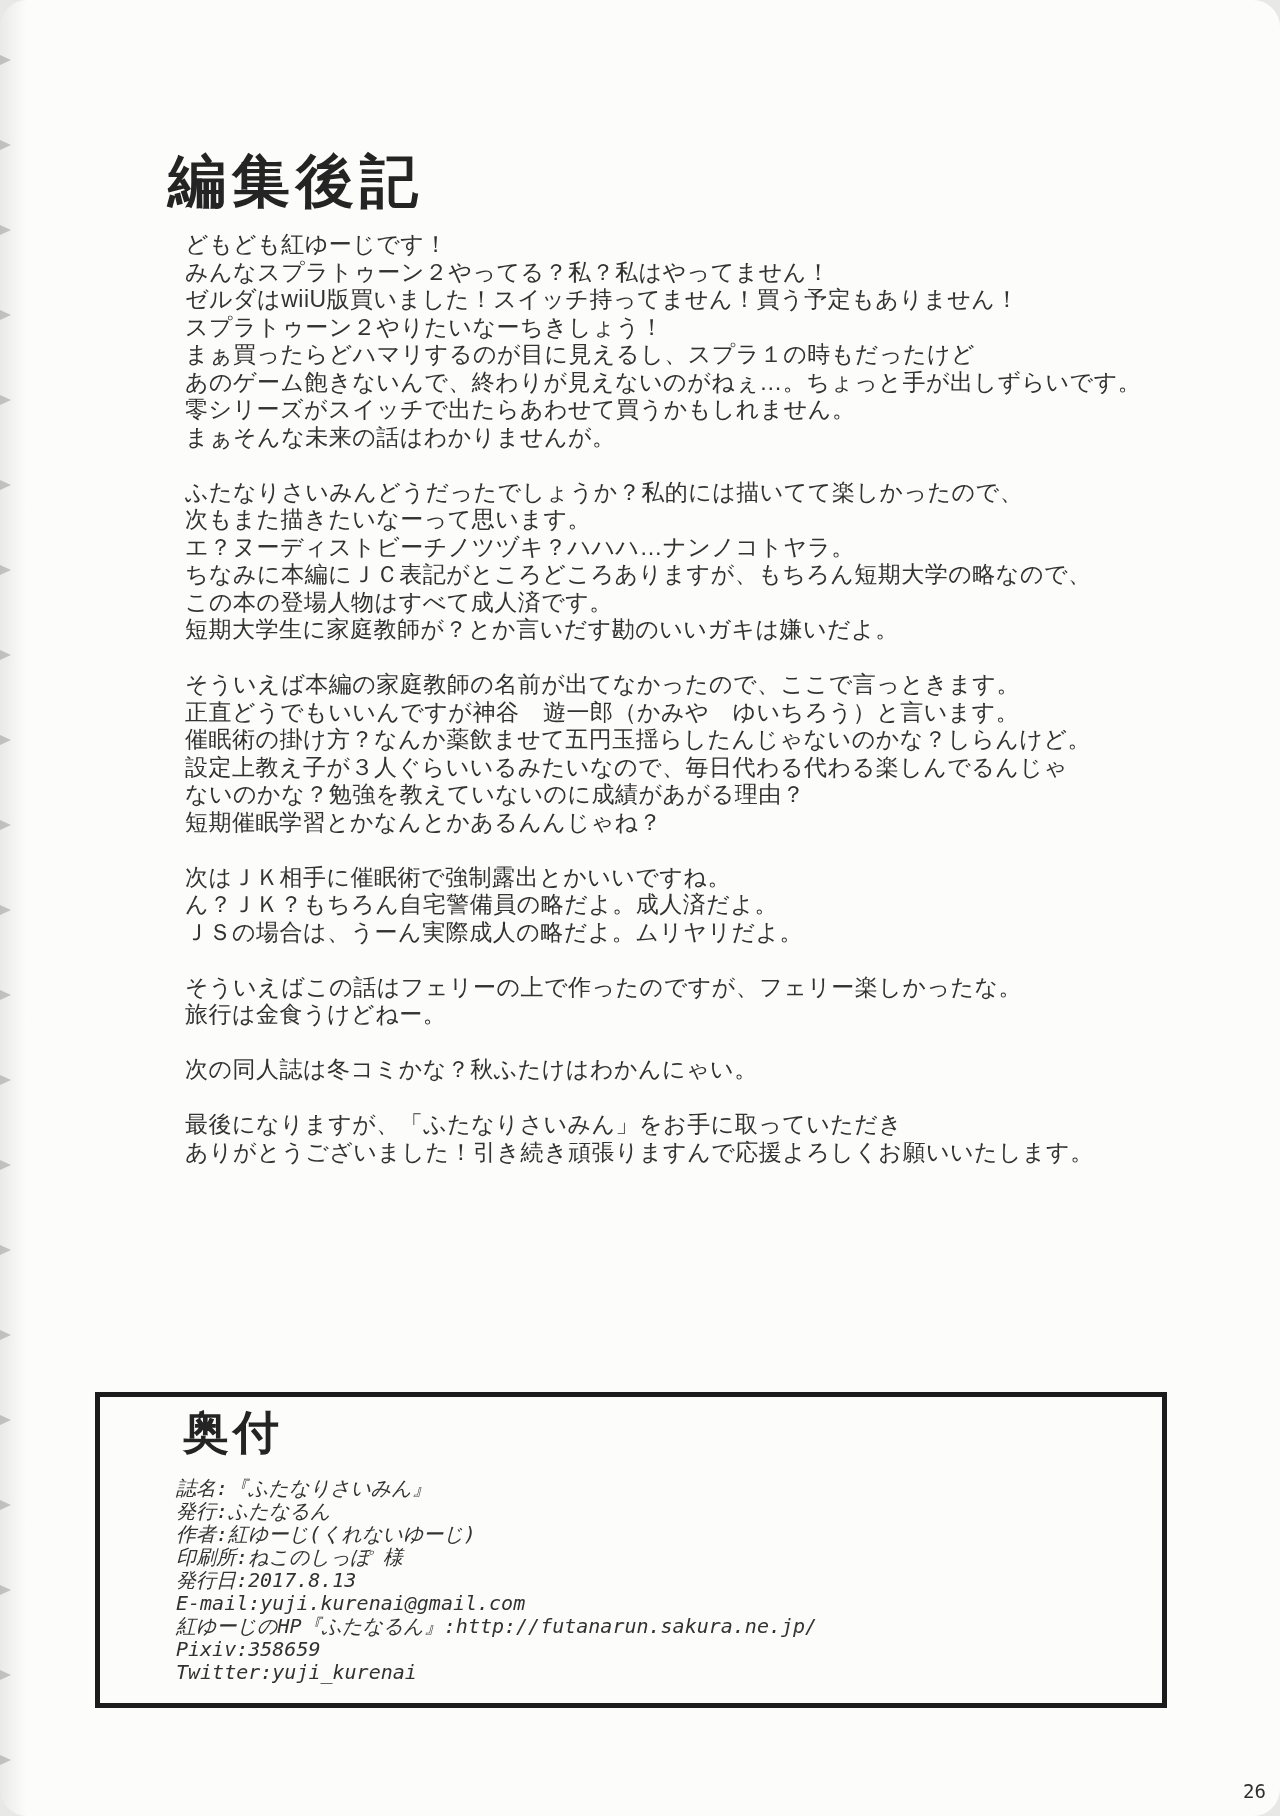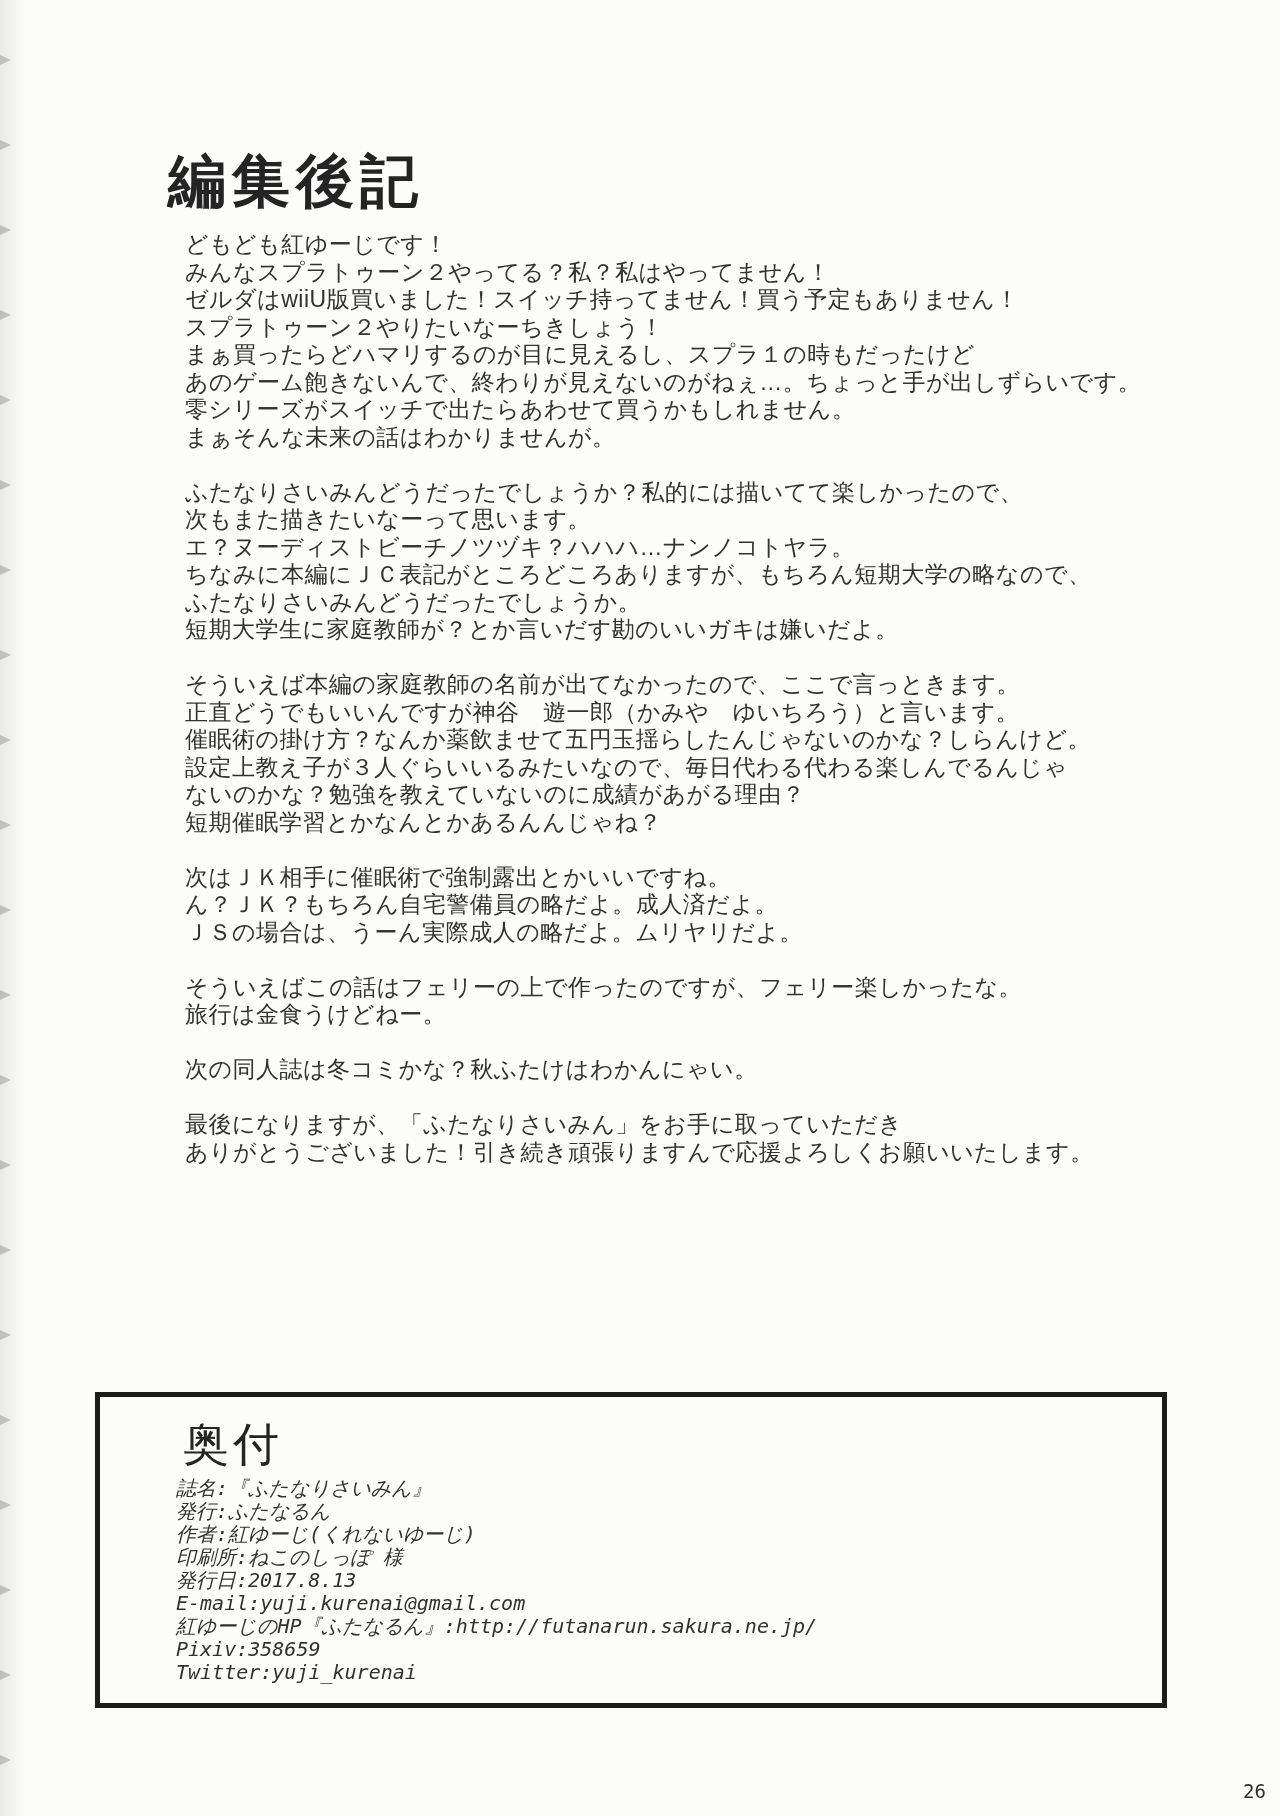--- a/index.html
+++ b/index.html
@@ -9,20 +9,21 @@
   }
   .page {
     position: relative;
     width: 1280px;
     height: 1816px;
     margin: 0 auto;
     background: #fcfcfb;
     overflow: hidden;
     font-family: "Liberation Sans", sans-serif;
     color: #2e2e2e;
+    border-radius: 27px;
   }
   
   .gutter-shade {
     position: absolute;
     left: 0; top: 0; bottom: 0;
     width: 26px;
     background: linear-gradient(to right, rgba(150,150,148,0.18), rgba(150,150,148,0));
   }
   .scan-mark {
     position: absolute;
@@ -62,23 +63,23 @@
     left: 95px;
     top: 1392px;
     width: 1062px;
     height: 306px;
     border: 5px solid #1c1c1c;
     background: #fcfcfb;
   }
   .colophon-title {
     position: absolute;
     left: 83px;
-    top: 17px;
+    top: 5px;
     font-size: 46px;
-    font-weight: 400;
+    font-weight: 700;
     letter-spacing: 4px;
     color: #242424;
   }
   .colophon-lines {
     position: absolute;
     left: 76px;
     top: 80px;
     font-family: "DejaVu Sans Mono", "Liberation Mono", monospace;
     font-size: 20px;
     line-height: 23px;
@@ -138,21 +139,21 @@
         <div class="line">まぁ買ったらどハマリするのが目に見えるし、スプラ１の時もだったけど</div>
         <div class="line">あのゲーム飽きないんで、終わりが見えないのがねぇ…。ちょっと手が出しずらいです。</div>
         <div class="line">零シリーズがスイッチで出たらあわせて買うかもしれません。</div>
         <div class="line">まぁそんな未来の話はわかりませんが。</div>
       </div>
       <div class="para">
         <div class="line">ふたなりさいみんどうだったでしょうか？私的には描いてて楽しかったので、</div>
         <div class="line">次もまた描きたいなーって思います。</div>
         <div class="line">エ？ヌーディストビーチノツヅキ？ハハハ…ナンノコトヤラ。</div>
         <div class="line">ちなみに本編にＪＣ表記がところどころありますが、もちろん短期大学の略なので、</div>
-        <div class="line">ふたなりさいみんどうだったでしょうか。</div>
+        <div class="line">この本の登場人物はすべて成人済です。</div>
         <div class="line">短期大学生に家庭教師が？とか言いだす勘のいいガキは嫌いだよ。</div>
       </div>
       <div class="para">
         <div class="line">そういえば本編の家庭教師の名前が出てなかったので、ここで言っときます。</div>
         <div class="line">正直どうでもいいんですが神谷　遊一郎（かみや　ゆいちろう）と言います。</div>
         <div class="line">催眠術の掛け方？なんか薬飲ませて五円玉揺らしたんじゃないのかな？しらんけど。</div>
         <div class="line">設定上教え子が３人ぐらいいるみたいなので、毎日代わる代わる楽しんでるんじゃ</div>
         <div class="line">ないのかな？勉強を教えていないのに成績があがる理由？</div>
         <div class="line">短期催眠学習とかなんとかあるんんじゃね？</div>
       </div>

